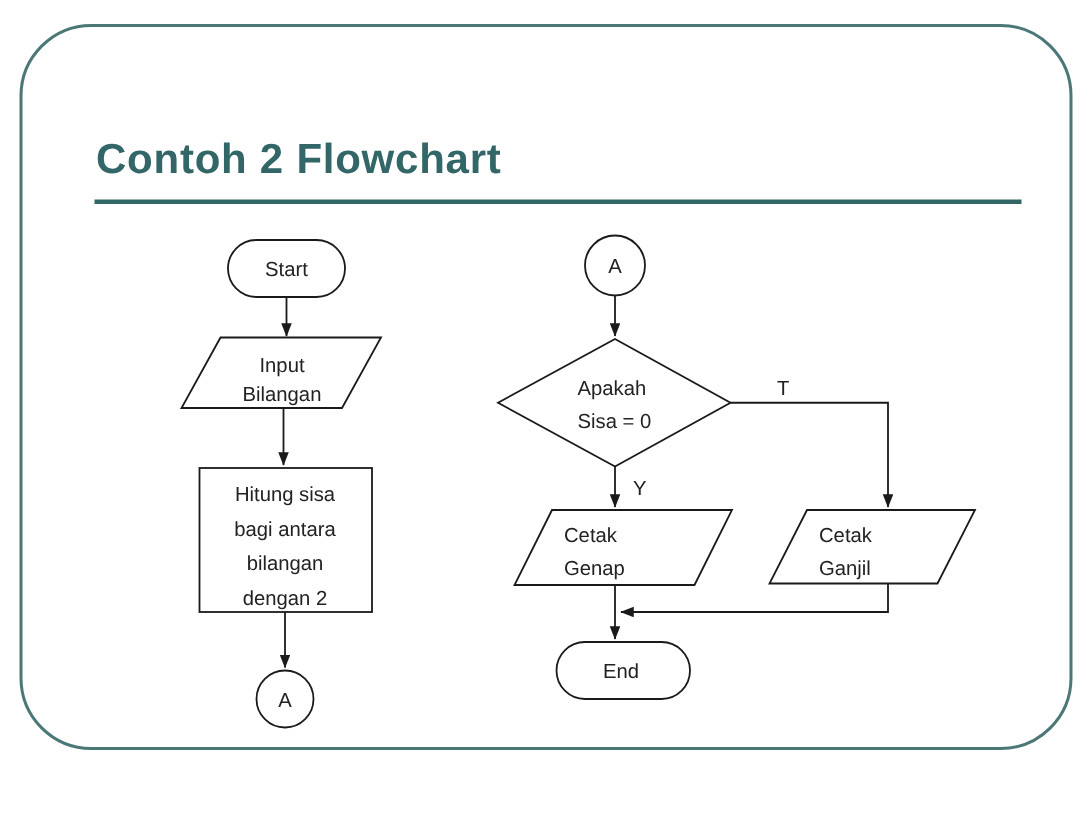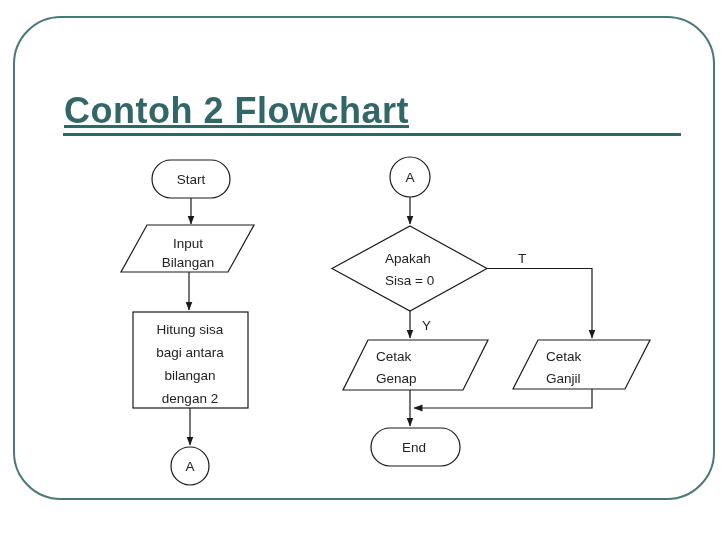--- a/index.html
+++ b/index.html
@@ -19,26 +19,25 @@
     left: 13px; top: 16px;
     width: 702px; height: 484px;
     box-sizing: border-box;
     border: 2px solid #4b7776;
     border-radius: 48px;
   }
   #title {
     position: absolute;
     left: 64px; top: 90px;
     margin: 0;
-    font-size: 36px;
+    font-size: 28px;
     font-weight: bold;
     letter-spacing: 0.5px;
     color: #336666;
     white-space: nowrap;
-    text-decoration: underline;
   }
   #title-underline {
     position: absolute;
     left: 63px; top: 133px;
     width: 618px; height: 3px;
     background: #336666;
   }
   svg text {
     font-family: "Liberation Sans", sans-serif;
     font-size: 13.5px;

